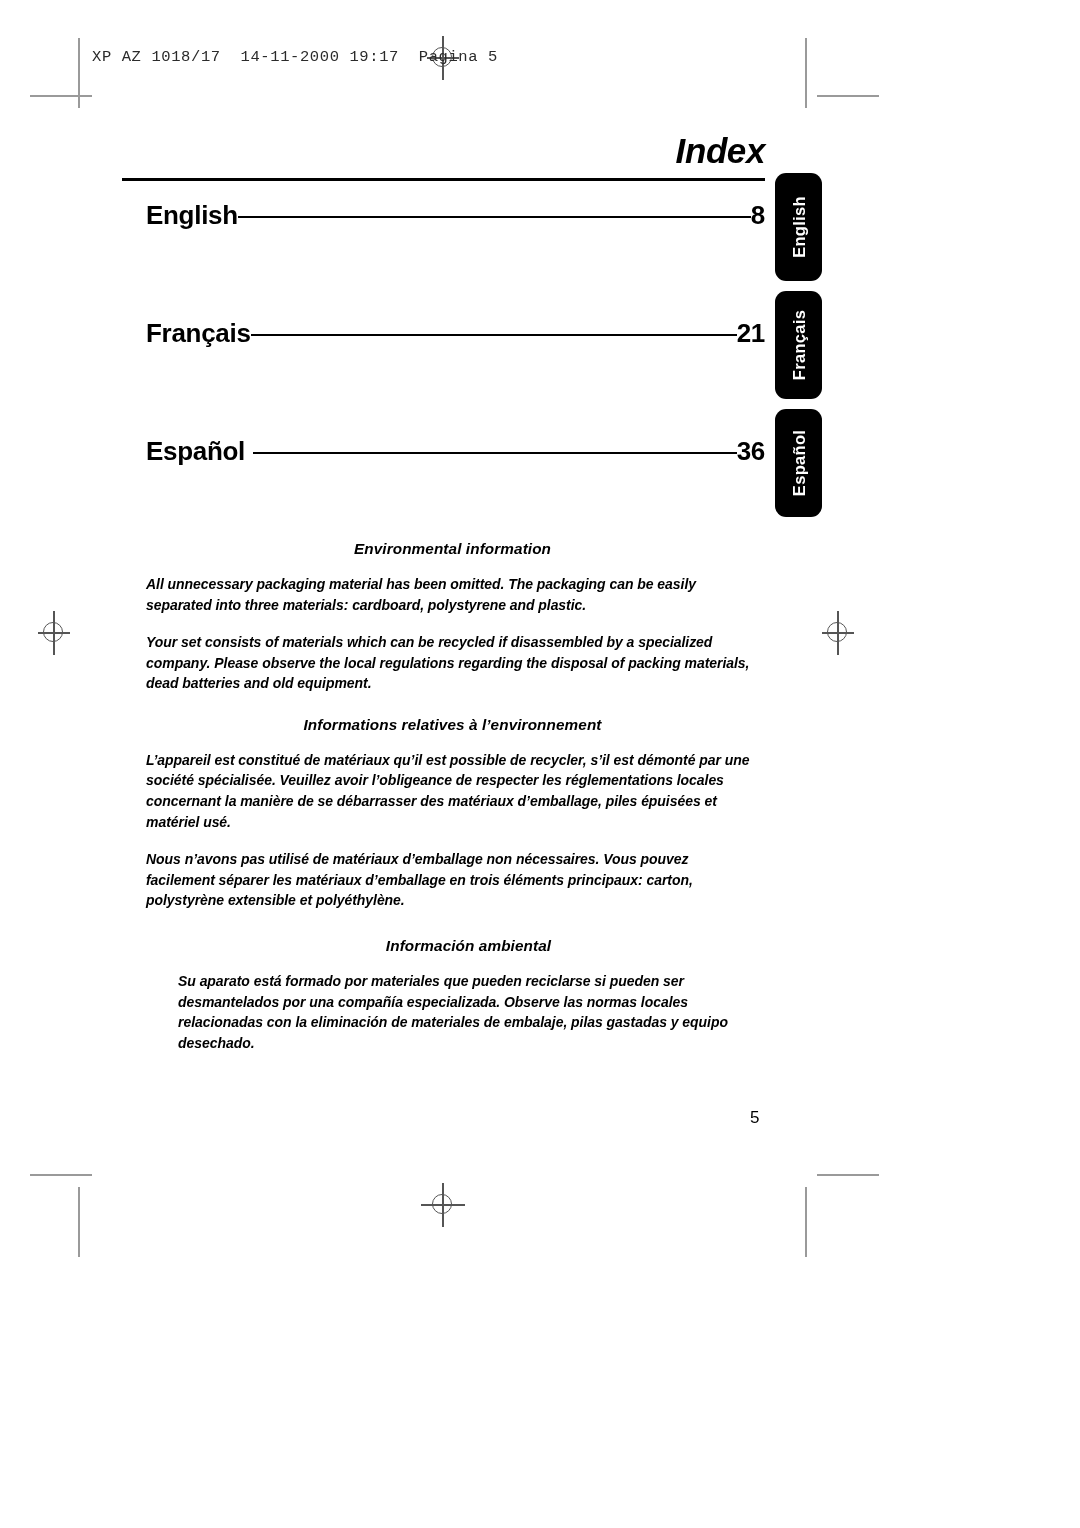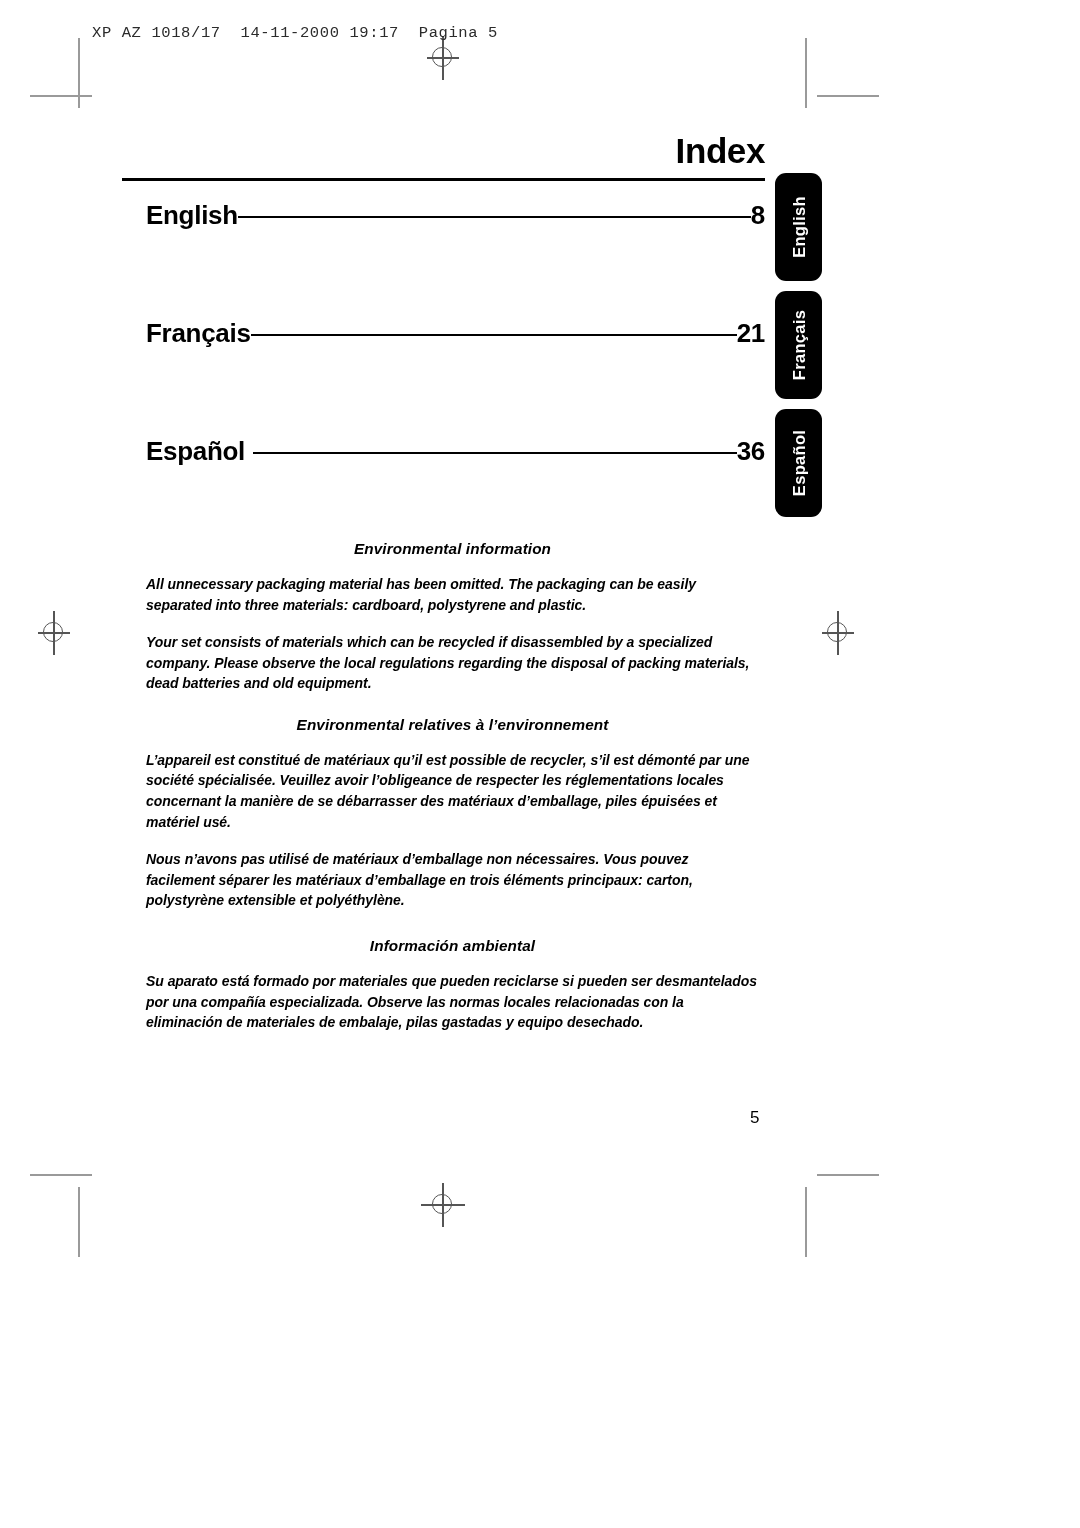--- a/index.html
+++ b/index.html
@@ -55,37 +55,38 @@
     height: 1.5px;
     width: 44px;
     background: #555;
   }
   .reg-mark.short-h .reg-h { left: 6px; width: 32px; }
 
   
   .slug {
     position: absolute;
     left: 92px;
-    top: 24px;
+    top: 48px;
     font-family: "Liberation Mono", monospace;
     font-size: 15.5px;
     letter-spacing: 0.6px;
     color: #2b2b2b;
     white-space: pre;
   }
 
   
   .page-title {
     position: absolute;
     right: 315px;
     top: 133px;
     font-size: 35px;
     font-weight: bold;
     letter-spacing: -0.4px;
     line-height: 1;
+    font-style: italic;
   }
   .title-rule {
     position: absolute;
     left: 122px;
     top: 178px;
     width: 643px;
     height: 3px;
     background: #000;
   }
 
@@ -166,21 +167,21 @@
   .env-para {
     font-size: 14px;
     font-weight: bold;
     font-style: italic;
     line-height: 1.47;
     letter-spacing: -0.05px;
     margin: 0 0 17px 0;
   }
   .env-block { margin-bottom: 12px; }
   .env-block.block-fr { margin-top: 22px; }
-  .env-block.block-es { margin-top: 26px; }
+  .env-block.block-es { margin-top: 26px; margin-left: 32px; }
   .env-block .env-para:last-child { margin-bottom: 0; }
 
   .folio {
     position: absolute;
     left: 750px;
     top: 1108px;
     font-size: 17px;
     font-family: "Liberation Sans", sans-serif;
   }
 </style>
@@ -257,21 +258,21 @@
 
 <div class="body-copy">
 
   <div class="env-block block-en">
     <p class="env-heading">Environmental information</p>
     <p class="env-para">All unnecessary packaging material has been omitted. The packaging can be easily separated into three materials: cardboard, polystyrene and plastic.</p>
     <p class="env-para">Your set consists of materials which can be recycled if disassembled by a specialized company. Please observe the local regulations regarding the disposal of packing materials, dead batteries and old equipment.</p>
   </div>
 
   <div class="env-block block-fr">
-    <p class="env-heading">Environmental relatives à l’environnement</p>
+    <p class="env-heading">Informations relatives à l’environnement</p>
     <p class="env-para">L’appareil est constitué de matériaux qu’il est possible de recycler, s’il est démonté par une société spécialisée. Veuillez avoir l’obligeance de respecter les réglementations locales concernant la manière de se débarrasser des matériaux d’emballage, piles épuisées et matériel usé.</p>
     <p class="env-para">Nous n’avons pas utilisé de matériaux d’emballage non nécessaires. Vous pouvez facilement séparer les matériaux d’emballage en trois éléments principaux: carton, polystyrène extensible et polyéthylène.</p>
   </div>
 
   <div class="env-block block-es">
     <p class="env-heading">Información ambiental</p>
     <p class="env-para">Su aparato está formado por materiales que pueden reciclarse si pueden ser desmantelados por una compañía especializada. Observe las normas locales relacionadas con la eliminación de materiales de embalaje, pilas gastadas y equipo desechado.</p>
   </div>
 
 </div>

